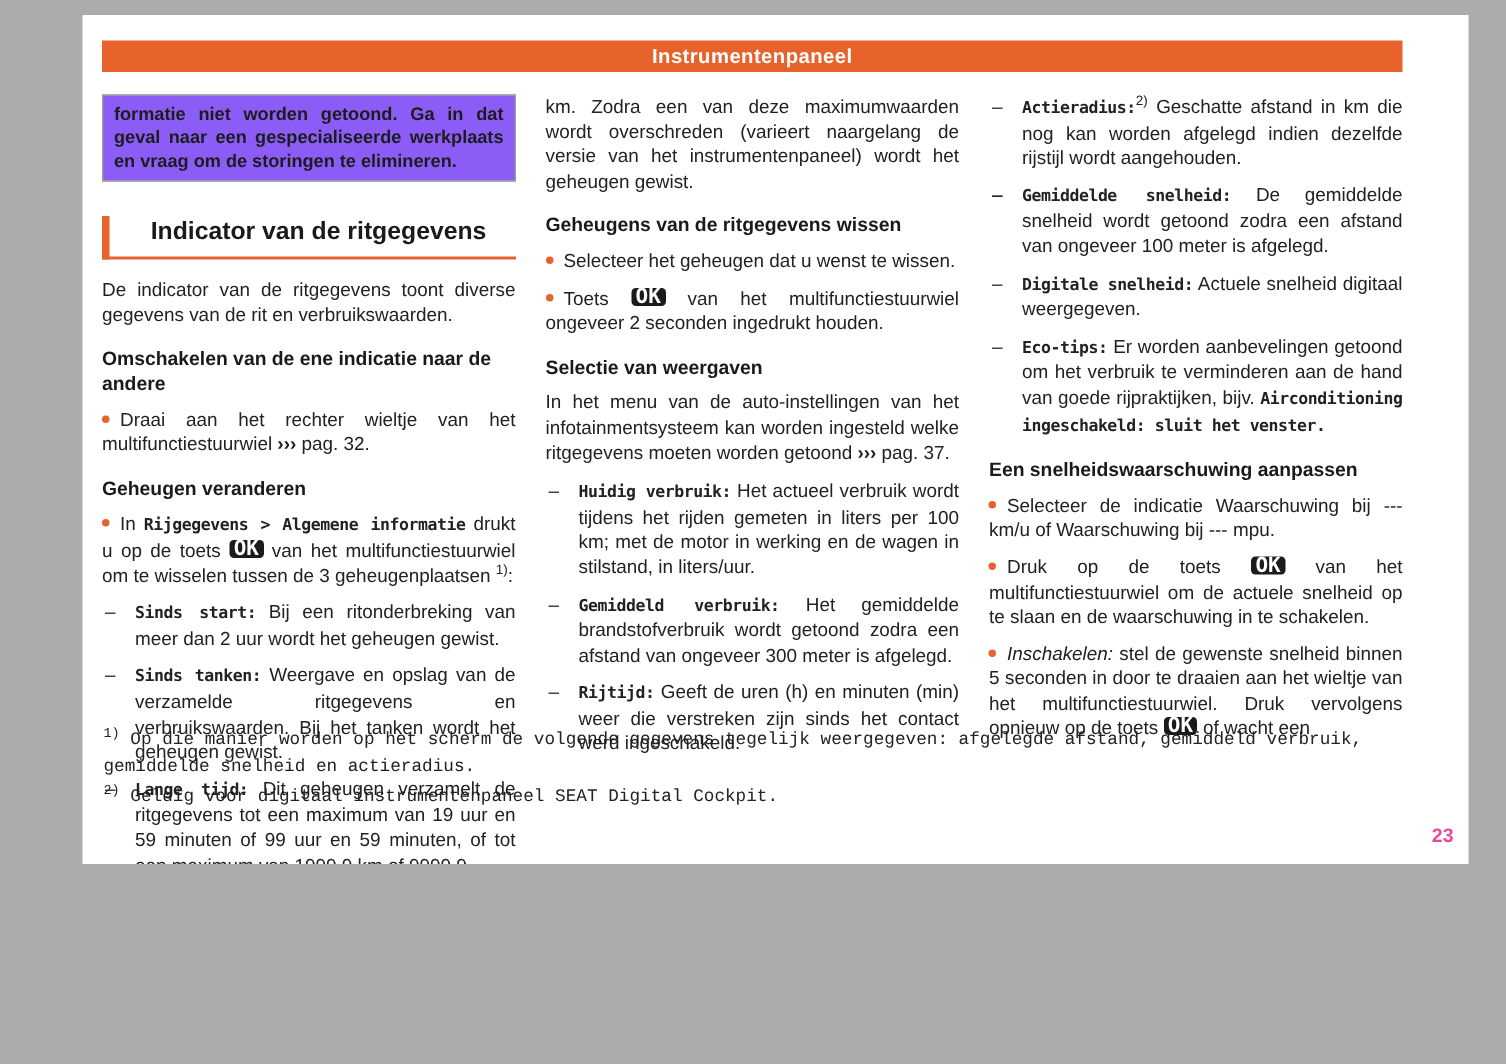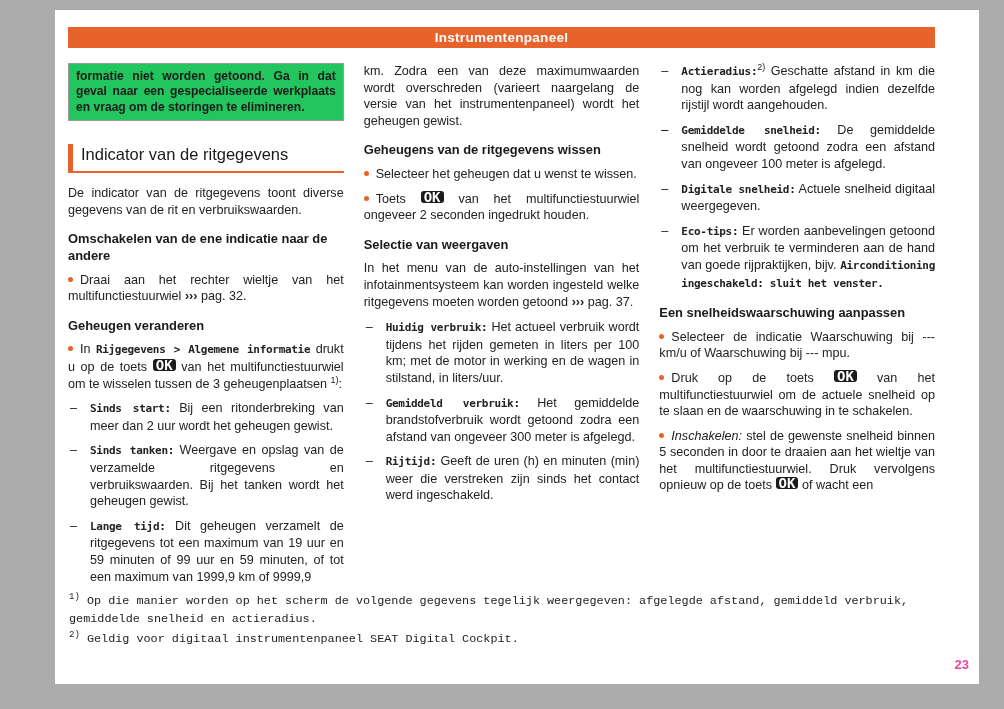--- a/index.html
+++ b/index.html
@@ -5,21 +5,21 @@
   * { margin:0; padding:0; box-sizing:border-box; }
   html, body { width:1004px; height:709px; }
   body {
     background:#acacac;
     font-family:"Liberation Sans", sans-serif;
     position:relative;
     overflow:hidden;
   }
   .page {
     position:absolute; left:55px; top:10px;
-    width:924px; height:674px;
+    width:924px; height:566px;
     background:#ffffff; overflow:hidden;
   }
   .header-bar {
     margin:17px 44px 0 13px; height:21px;
     background:#e8632c;
     display:flex; align-items:center; justify-content:center;
   }
   .header-title {
     color:#ffffff; font-size:13.5px; font-weight:bold; letter-spacing:.3px;
   }
@@ -27,31 +27,31 @@
     display:flex; gap:20px;
     margin:15px 44px 0 13px;
   }
   .col {
     flex:1 1 0; min-width:0;
     font-size:12.6px; line-height:16.6px; color:#222;
     text-align:justify;
     hyphens:auto; -webkit-hyphens:auto;
   }
   .cont-box {
-    background:#22c55e; border:1px solid #9a9a9a;
+    background:#8b5cf6; border:1px solid #9a9a9a;
     padding:5px 7px;
     font-weight:bold; font-size:12.1px; line-height:15.4px;
     color:#1c1c1c; margin-bottom:23px;
   }
   .h1 {
-    font-size:16.5px; line-height:20px; font-weight:normal; color:#1a1a1a;
+    font-size:16.5px; line-height:20px; font-weight:bold; color:#1a1a1a;
     border-left:5px solid #e8632c;
     border-bottom:2px solid #e8632c;
     padding:0 0 7px 8px; margin-bottom:12px;
-    text-align:left;
+    text-align:center;
   }
   .subhead {
     font-size:12.9px; line-height:16.6px; font-weight:bold; color:#1a1a1a;
     margin:13px 0 7px; text-align:left;
   }
   .body-p { margin-bottom:9px; }
   .bullet { margin-bottom:8px; }
   .dot {
     display:inline-block; width:5px; height:5px; border-radius:50%;
     background:#e8632c; margin-right:7px; vertical-align:2px;

